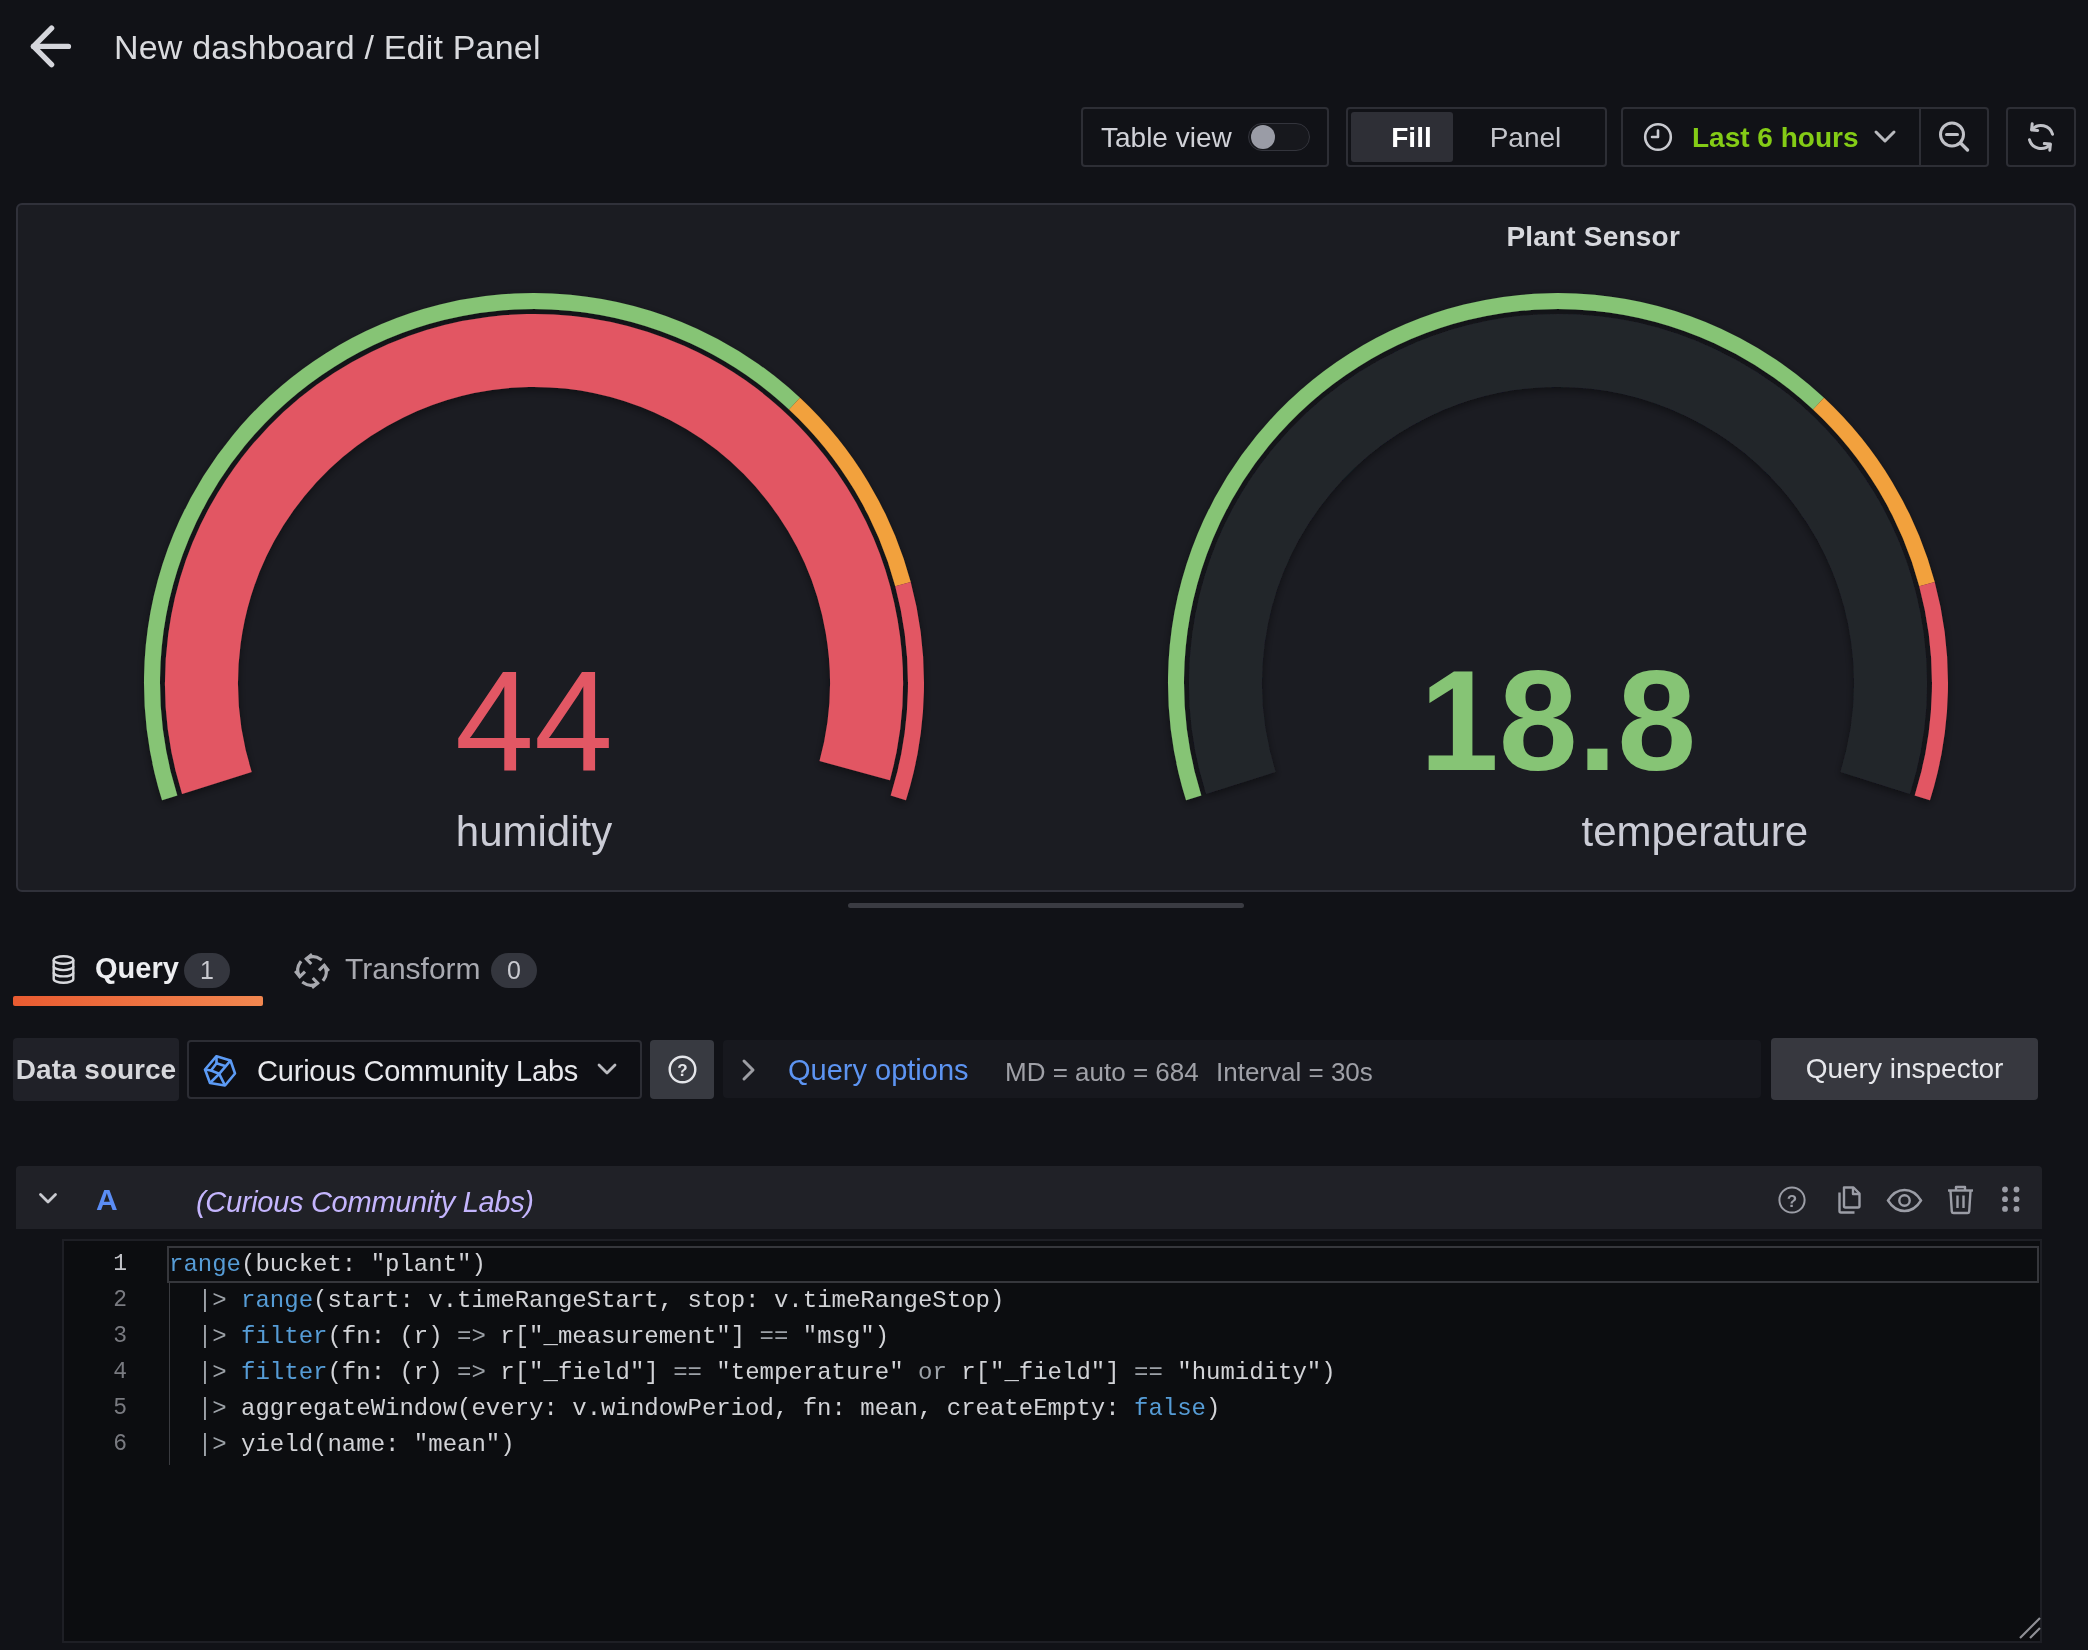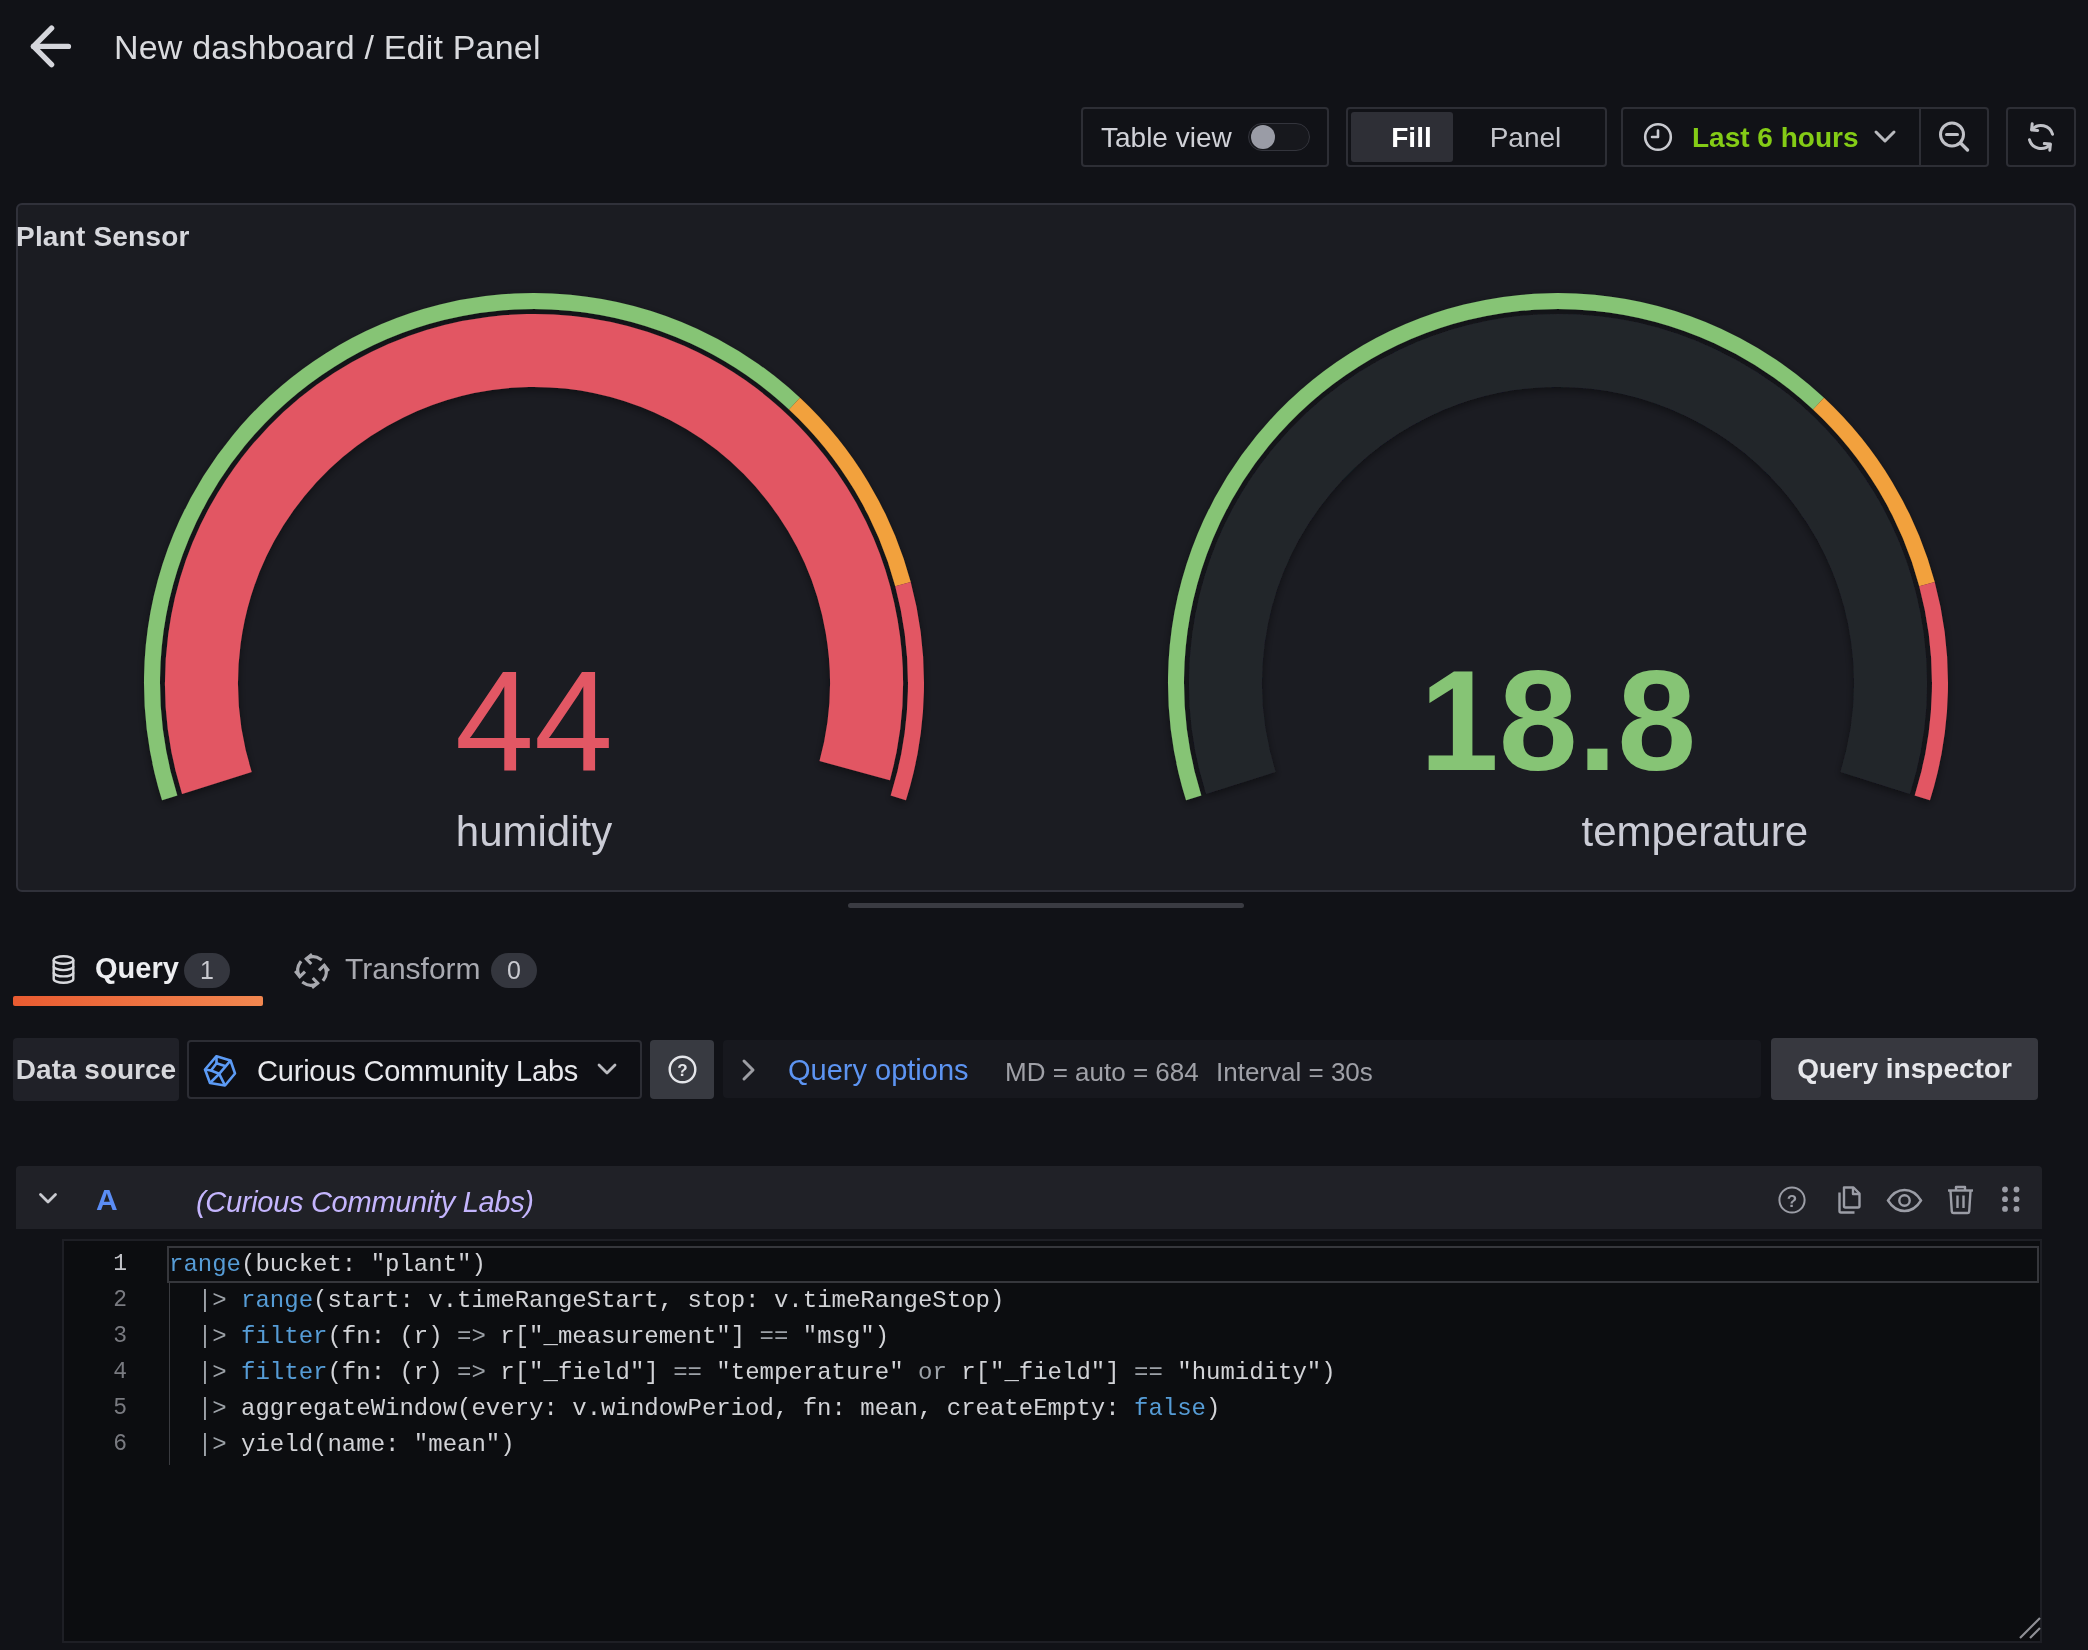--- a/index.html
+++ b/index.html
@@ -47,21 +47,21 @@
 <svg class="abs" style="left:2026px;top:122px" width="30" height="30" viewBox="0 0 30 30">
   <g stroke="#c0c1c7" stroke-width="3" fill="none" stroke-linecap="round">
     <path d="M 26.5 12.2 A 12 12 0 0 0 6 7.5"></path>
     <path d="M 3.5 17.8 A 12 12 0 0 0 24 22.5"></path>
     <path d="M 6.2 1.8 L 5.6 7.9 L 11.7 8.4" stroke-linejoin="round"></path>
     <path d="M 23.8 28.2 L 24.4 22.1 L 18.3 21.6" stroke-linejoin="round"></path>
   </g>
 </svg>
 
 <div class="abs" style="left:16px;top:203px;width:2060px;height:689px;background:#1b1c22;border:2px solid #30313a;border-radius:6px;box-sizing:border-box"></div>
-<div class="abs" style="left:16px;top:221px;width:1664px;text-align:left;font-size:28px;font-weight:700;letter-spacing:0.2px;color:#d7d8dd">Plant Sensor</div>
+<div class="abs" style="left:16px;top:221px;width:1664px;text-align:right;font-size:28px;font-weight:700;letter-spacing:0.2px;color:#d7d8dd">Plant Sensor</div>
 
 <svg class="abs" style="left:16px;top:203px" width="2060" height="689" viewBox="0 0 2060 689">
 <defs>
       <filter id="gs" x="-20%" y="-20%" width="140%" height="140%">
         <feDropShadow dx="0" dy="3" stdDeviation="4" flood-color="#000" flood-opacity="0.45"></feDropShadow>
       </filter>
     </defs>
 <g filter="url(#gs)">
 <path d="M 200.89 579.98 A 332.5 332.5 0 1 1 838.72 567.74" stroke="#e25764" stroke-width="73" fill="none"></path>
 <path d="M 153.68 594.87 A 382 382 0 0 1 778.52 200.62" stroke="#86c475" stroke-width="16" fill="none"></path>
@@ -133,21 +133,21 @@
   <circle cx="14.5" cy="14.5" r="12.8" stroke="#e4e5e9" stroke-width="2.4" fill="none"></circle>
   <text x="14.5" y="21" font-size="17" font-weight="700" fill="#e4e5e9" text-anchor="middle" font-family="Liberation Sans">?</text>
 </svg>
 <div class="abs" style="left:723px;top:1040px;width:1038px;height:58px;background:#17181e;border-radius:4px"></div>
 <svg class="abs" style="left:738px;top:1056px" width="20" height="28" viewBox="0 0 20 28">
   <path d="M 6 5 L 15 14 L 6 23" stroke="#9c9da3" stroke-width="3" fill="none" stroke-linecap="round" stroke-linejoin="round"></path>
 </svg>
 <div class="abs" style="left:788px;top:1054px;font-size:29px;font-weight:500;color:#5d94f2">Query options</div>
 <div class="abs" style="left:1005px;top:1057px;font-size:26px;color:#9fa0a7">MD = auto = 684</div>
 <div class="abs" style="left:1216px;top:1057px;font-size:26px;color:#9fa0a7">Interval = 30s</div>
-<div class="abs" style="left:1771px;top:1038px;width:267px;height:62px;background:#37383f;border-radius:4px;font-size:28px;font-weight:700;color:#e6e7eb;line-height:62px;text-align:center">Query inspector</div>
+<div class="abs" style="left:1771px;top:1038px;width:267px;height:62px;background:#37383f;border-radius:4px;font-size:28px;font-weight:400;color:#e6e7eb;line-height:62px;text-align:center">Query inspector</div>
 
 <div class="abs" style="left:16px;top:1166px;width:2026px;height:63px;background:#202127;border-radius:4px 4px 0 0"></div>
 <svg class="abs" style="left:37px;top:1191px" width="22" height="16" viewBox="0 0 22 16">
   <path d="M 3.5 3.5 L 11 11 L 18.5 3.5" stroke="#c9cad0" stroke-width="2.8" fill="none" stroke-linecap="round" stroke-linejoin="round"></path>
 </svg>
 <div class="abs" style="left:96px;top:1183px;font-size:30px;font-weight:700;color:#5b8df5">A</div>
 <div class="abs" style="left:196px;top:1186px;font-size:29px;font-style:italic;letter-spacing:-0.3px;color:#c4b5fd">(Curious Community Labs)</div>
 
 <svg class="abs" style="left:1778px;top:1186px" width="28" height="28" viewBox="0 0 28 28">
   <circle cx="14" cy="14" r="12.6" stroke="#9b9da6" stroke-width="2" fill="none"></circle>

